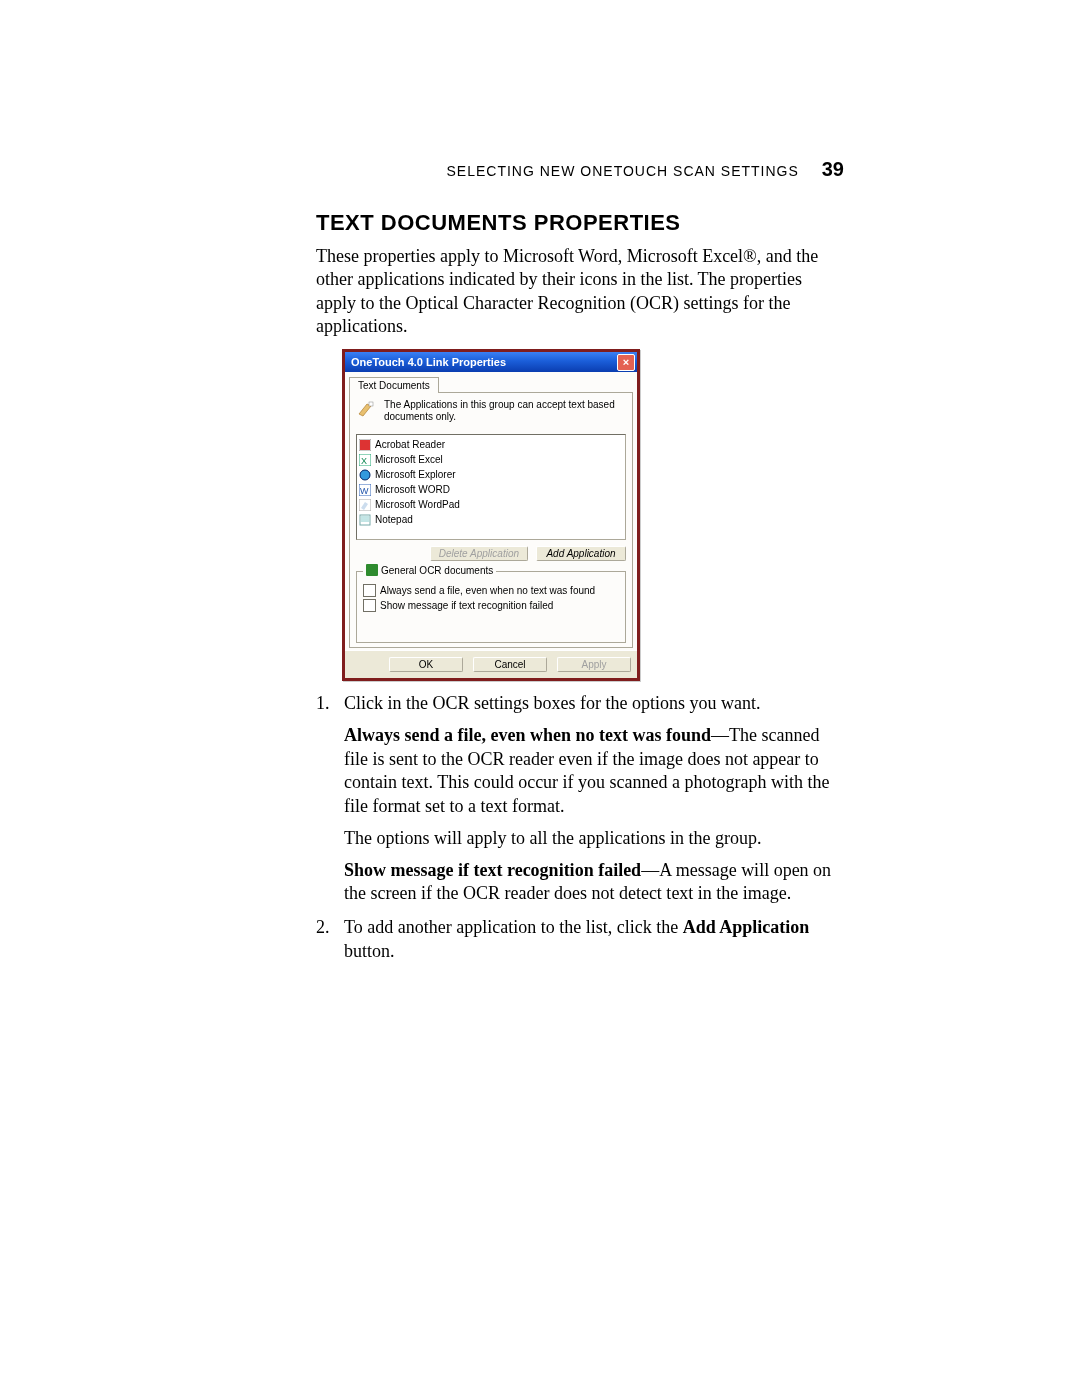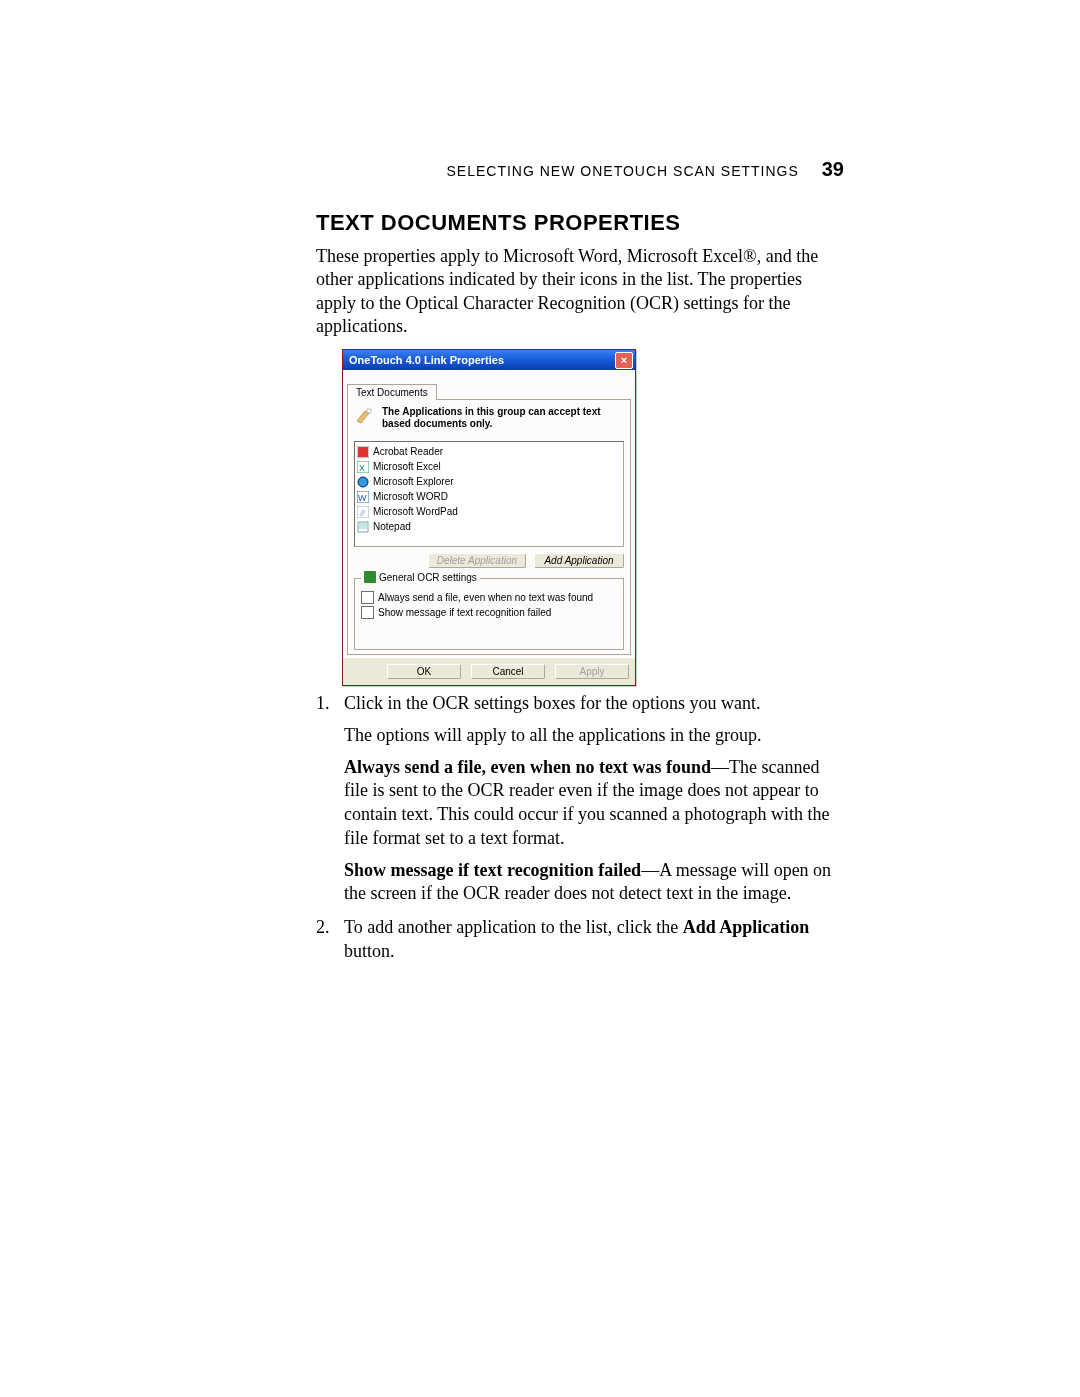--- a/index.html
+++ b/index.html
@@ -53,21 +53,21 @@
 
   
   .dialog {
     position: absolute;
     left: 342px;
     top: 349px;
     width: 292px;
     font-family: Tahoma, Arial, sans-serif;
     font-size: 10px;
     background: #ece9d8;
-    border: 1px solid #7f1d1d;
+    border: 3px solid #7f1d1d;
     box-shadow: 1px 1px 0 rgba(0,0,0,.2);
   }
   .titlebar {
     height: 20px;
     background: linear-gradient(to bottom, #3a80f4 0%, #1b5ed9 45%, #0a3db0 100%);
     color: #fff;
     font-weight: bold;
     display: flex;
     align-items: center;
     justify-content: space-between;
@@ -77,40 +77,40 @@
   .titlebar .closebtn {
     width: 16px; height: 15px;
     background: #e46253;
     border: 1px solid #fff;
     border-radius: 2px;
     display:flex; align-items:center; justify-content:center;
     color:#fff; font-weight:bold; font-size:11px; line-height:1;
     cursor: default;
   }
   .dlg-body {
-    padding: 13px 4px 2px 4px;
+    padding: 4px 4px 2px 4px;
     background: #fdfcfa;
   }
   .tab {
     display:inline-block;
     background:#fdfcfa;
     border:1px solid #aca899;
     border-bottom:none;
     padding:2px 8px;
     font-size:10px;
     position:relative;
     top:1px;
     z-index:2;
   }
   .tab-panel {
     border:1px solid #aca899;
     padding:6px 6px 4px 6px;
     background:#fdfcfa;
   }
-  .hint-row { display:flex; align-items:flex-start; gap:6px; margin-bottom:4px;font-weight:bold; }
+  .hint-row { display:flex; align-items:flex-start; gap:6px; margin-bottom:4px; }
   .hint-icon {
     width:22px; height:22px; flex:0 0 22px;
     display:flex; align-items:center; justify-content:center;
     font-size:16px;
   }
   .hint-text { font-size:10px; line-height:1.15; }
   .app-list {
     border:1px solid #aca899;
     border-top-color:#716f64;
     border-left-color:#716f64;
@@ -269,21 +269,21 @@
         </div>
 
         <div class="btn-row-right">
           <div class="winbtn disabled">Delete Application</div>
           <div class="winbtn">Add Application</div>
         </div>
 
         <div class="groupbox">
           <div class="legend">
             <span class="group-legend-icon"></span>
-            <span>General OCR settings</span>
+            <span>General OCR documents</span>
           </div>
           <div style="height:6px"></div>
           <div class="chk-row">
             <span class="chk"></span>
             <span>Always send a file, even when no text was found</span>
           </div>
           <div class="chk-row">
             <span class="chk"></span>
             <span>Show message if text recognition failed</span>
           </div>
@@ -296,24 +296,24 @@
       <div class="winbtn" style="min-width:56px">Cancel</div>
       <div class="winbtn disabled" style="min-width:56px">Apply</div>
     </div>
   </div>
 
   <div class="ol ol1">
     <div class="li">
       <div class="num">1.</div>
       <div class="txt">
         <div>Click in the OCR settings boxes for the options you want.</div>
-        <div class="sub">The options will apply to all the applications in the group.</div>
         <div class="sub">
           <span class="bold">Always send a file, even when no text was found</span><span>—The scanned file is sent to the OCR reader even if the image does not appear to contain text. This could occur if you scanned a photograph with the file format set to a text format.</span>
         </div>
+        <div class="sub">The options will apply to all the applications in the group.</div>
         <div class="sub">
           <span class="bold">Show message if text recognition failed</span><span>—A message will open on the screen if the OCR reader does not detect text in the image.</span>
         </div>
       </div>
     </div>
     <div class="li">
       <div class="num">2.</div>
       <div class="txt">
         <span>To add another application to the list, click the </span><span class="bold">Add Application</span><span> button.</span>
       </div>

